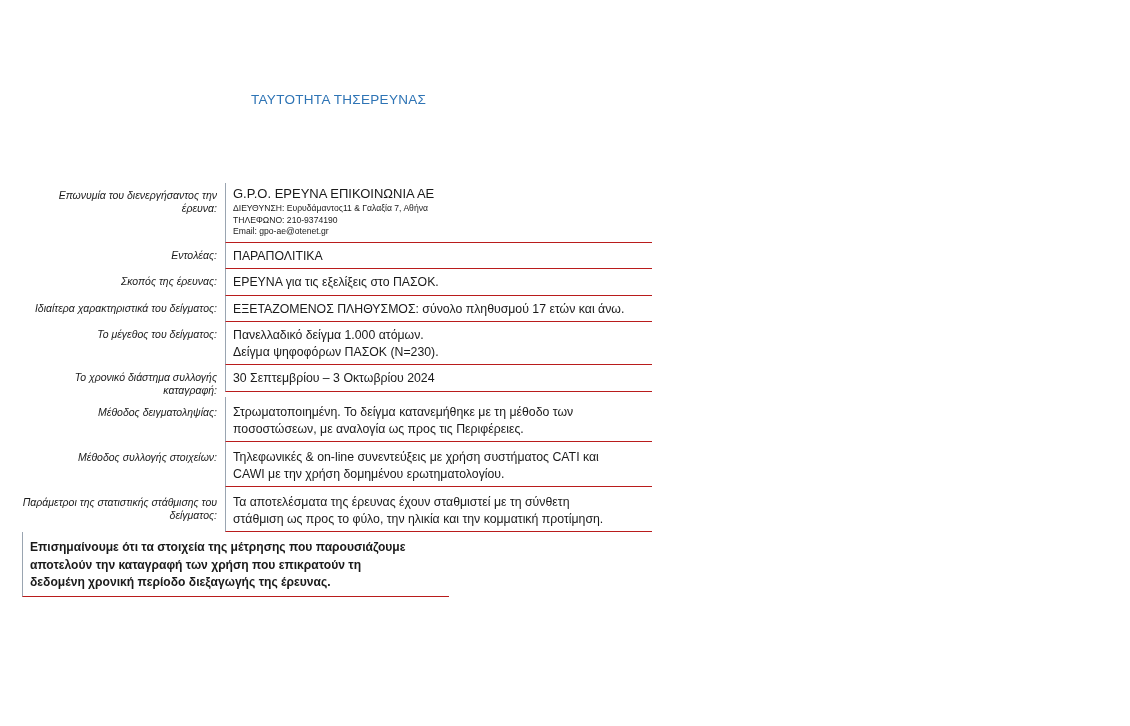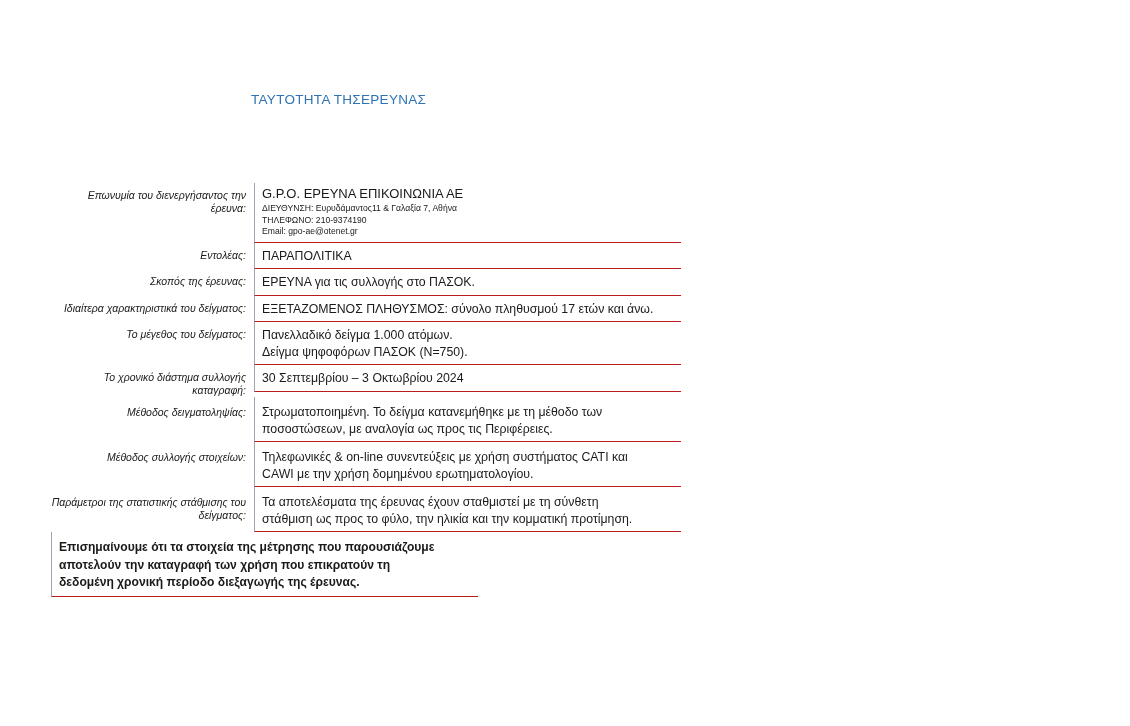--- a/index.html
+++ b/index.html
@@ -26,21 +26,21 @@
     position: absolute;
     left: 251px;
     top: 92px;
     font-size: 13.5px;
     color: #2e74b5;
     letter-spacing: 0.3px;
     white-space: nowrap;
   }
   .table {
     position: absolute;
-    left: 51px;
+    left: 22px;
     top: 183px;
     width: 630px;
   }
   .row {
     display: flex;
     align-items: flex-start;
   }
   .label-cell {
     width: 203px;
     box-sizing: border-box;
@@ -117,40 +117,40 @@
       <div class="value-cell pad-2">
         <span class="value-line">ΠΑΡΑΠΟΛΙΤΙΚΑ</span>
       </div>
     </div>
 
     <div class="row">
       <div class="label-cell label-pad-a">
         <span>Σκοπός της έρευνας:</span>
       </div>
       <div class="value-cell pad-2">
-        <span class="value-line">ΕΡΕΥΝΑ για τις συλλογής στο ΠΑΣΟΚ.</span>
+        <span class="value-line">ΕΡΕΥΝΑ για τις εξελίξεις στο ΠΑΣΟΚ.</span>
       </div>
     </div>
 
     <div class="row">
       <div class="label-cell label-pad-a">
         <span>Ιδιαίτερα χαρακτηριστικά του δείγματος:</span>
       </div>
       <div class="value-cell pad-2">
         <span class="value-line">ΕΞΕΤΑΖΟΜΕΝΟΣ ΠΛΗΘΥΣΜΟΣ: σύνολο πληθυσμού 17 ετών και άνω.</span>
       </div>
     </div>
 
     <div class="row">
       <div class="label-cell label-pad-a">
         <span>Το μέγεθος του δείγματος:</span>
       </div>
       <div class="value-cell pad-2">
         <span class="value-line"> Πανελλαδικό δείγμα 1.000 ατόμων.</span>
-        <span class="value-line">Δείγμα ψηφοφόρων ΠΑΣΟΚ (Ν=750).</span>
+        <span class="value-line">Δείγμα ψηφοφόρων ΠΑΣΟΚ (Ν=230).</span>
       </div>
     </div>
 
     <div class="row">
       <div class="label-cell label-pad-a">
         <span>Το χρονικό διάστημα συλλογής καταγραφή:</span>
       </div>
       <div class="value-cell pad-2">
         <span class="value-line">30 Σεπτεμβρίου – 3 Οκτωβρίου 2024</span>
       </div>

